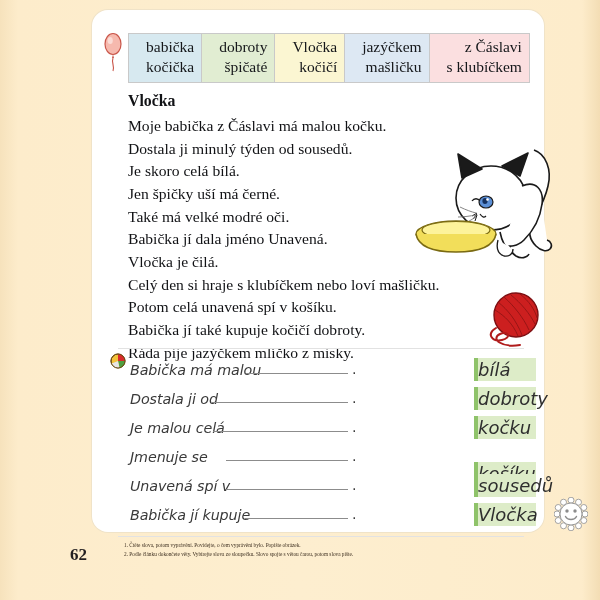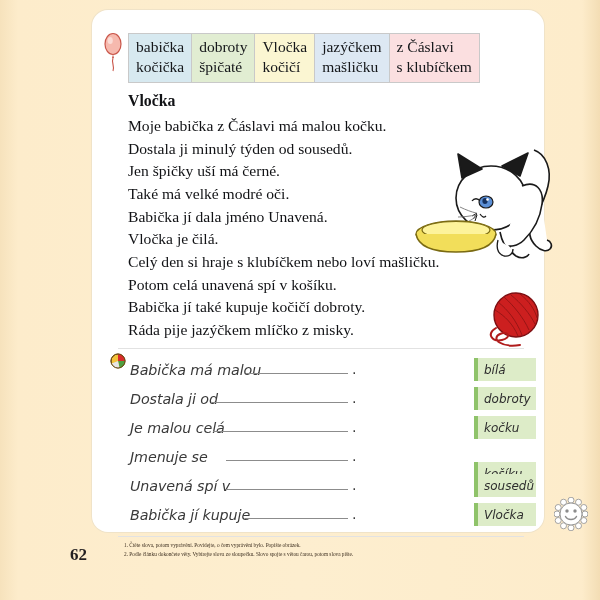--- a/index.html
+++ b/index.html
@@ -26,23 +26,23 @@
     box-shadow:0 0 0 1px #f0e3c8;
   }
 
   
   .wordbank{
     position:absolute; left:36px; top:23px;
     display:flex;
     border:1px solid #c9c9c9;
   }
   .wb-cell{
-    padding:3px 7px 4px 7px;
+    padding:3px 7px 4px 17px;
     border-right:1px solid #c9c9c9;
-    text-align:left;
+    text-align:right;
     font-size:15.5px;
     line-height:1.32;
     color:#15171a;
     white-space:nowrap;
   }
   .wb-cell:last-child{ border-right:none; }
   .wb-row{ display:block; }
 
   .balloon{
     position:absolute; left:10px; top:22px;
@@ -116,24 +116,23 @@
   }
   .answer{
     position:absolute;
     left:374px;
     width:62px;
     height:23px;
     background:#ddecc8;
     border-left:4px solid #8fc36a;
     display:flex;
     align-items:center;
-    padding-left:6px;
     font-family:"DejaVu Sans", sans-serif;
     font-style:italic;
-    font-size:12px;
+    font-size:18px;
     color:#2e2e2e;
     white-space:nowrap;
   }
 
   
   .pagenum{
     position:absolute; left:70px; top:545px;
     font-family:"Liberation Serif", serif;
     font-weight:bold;
     font-size:17px;
@@ -184,20 +183,21 @@
     <div class="wb-cell" style="background:#fbdfe0">
       <span class="wb-row">z Čáslavi</span>
       <span class="wb-row">s klubíčkem</span>
     </div>
   </div>
 
   <div class="article">
     <h2>Vločka</h2>
     <p>Moje babička z Čáslavi má malou kočku.</p>
     <p>Dostala ji minulý týden od sousedů.</p>
+    <p>Je skoro celá bílá.</p>
     <p>Jen špičky uší má černé.</p>
     <p>Také má velké modré oči.</p>
     <p>Babička jí dala jméno Unavená.</p>
     <p>Vločka je čilá.</p>
     <p>Celý den si hraje s klubíčkem nebo loví mašličku.</p>
     <p>Potom celá unavená spí v košíku.</p>
     <p>Babička jí také kupuje kočičí dobroty.</p>
     <p>Ráda pije jazýčkem mlíčko z misky.</p>
   </div>
 

